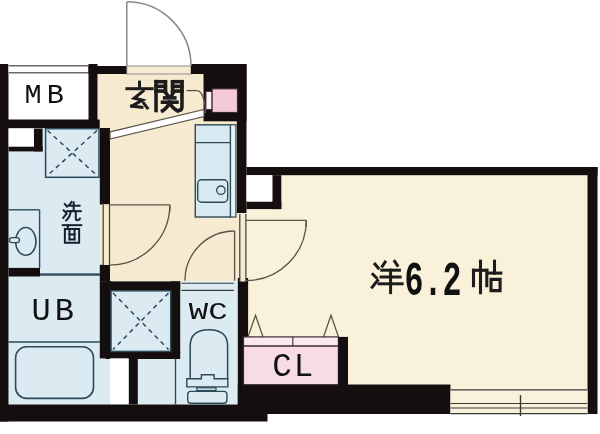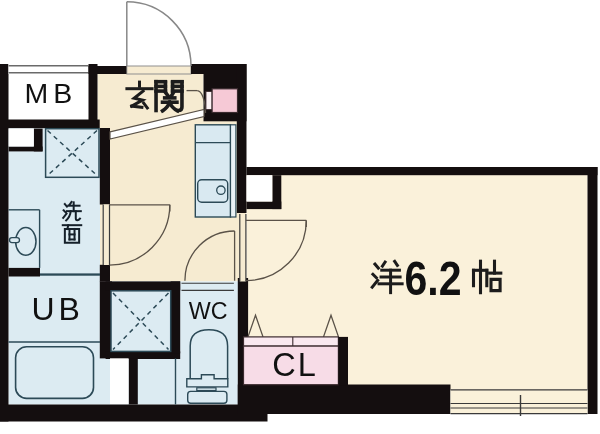--- a/index.html
+++ b/index.html
@@ -1,16 +1,16 @@
 <!DOCTYPE html>
 <html><head>
 <meta charset="utf-8">
 <style>
   html,body{margin:0;padding:0;background:#ffffff;}
-  #plan{position:relative;width:600px;height:434px;font-family:Liberation Sans, sans-serif;}
+  #plan{position:relative;width:600px;height:434px;font-family:Liberation Mono, monospace;}
 </style>
 </head>
 <body>
 <div id="plan">
 <svg width="600" height="434" viewBox="0 0 600 434">
 
 <rect x="0" y="0" width="600" height="434" fill="#ffffff"></rect>
 
 <rect x="97.5" y="72" width="106" height="56.2" fill="#f6ebd1"></rect>
 

